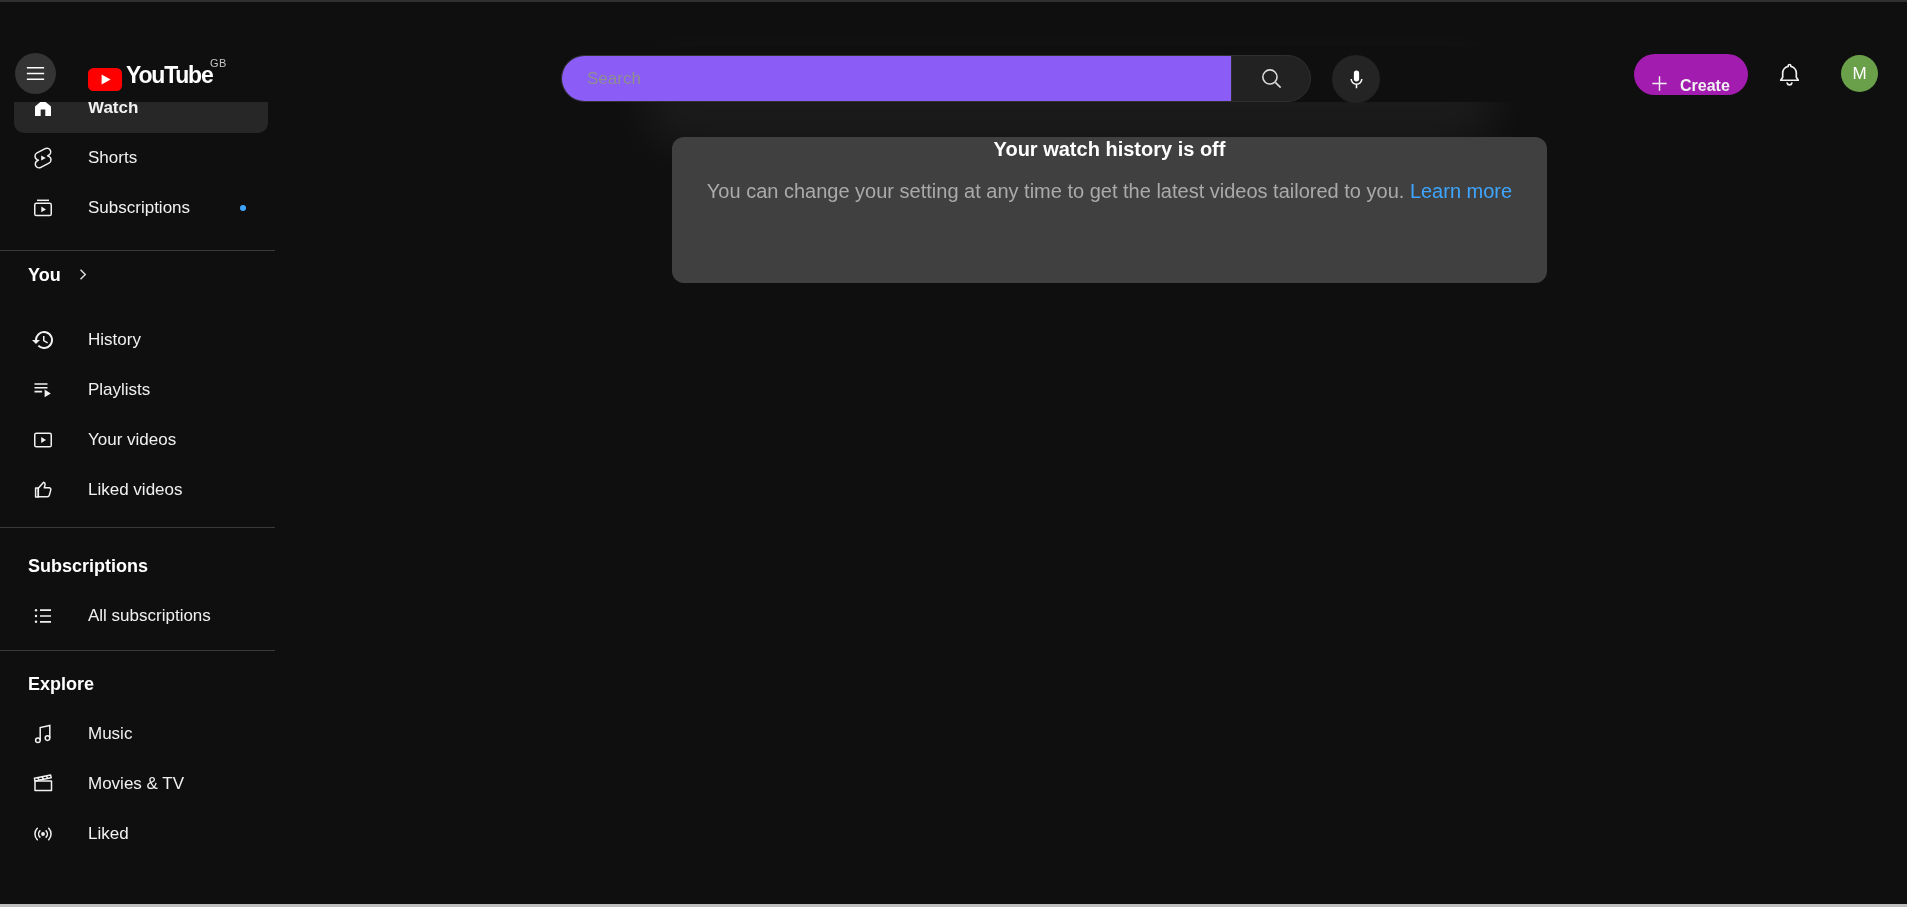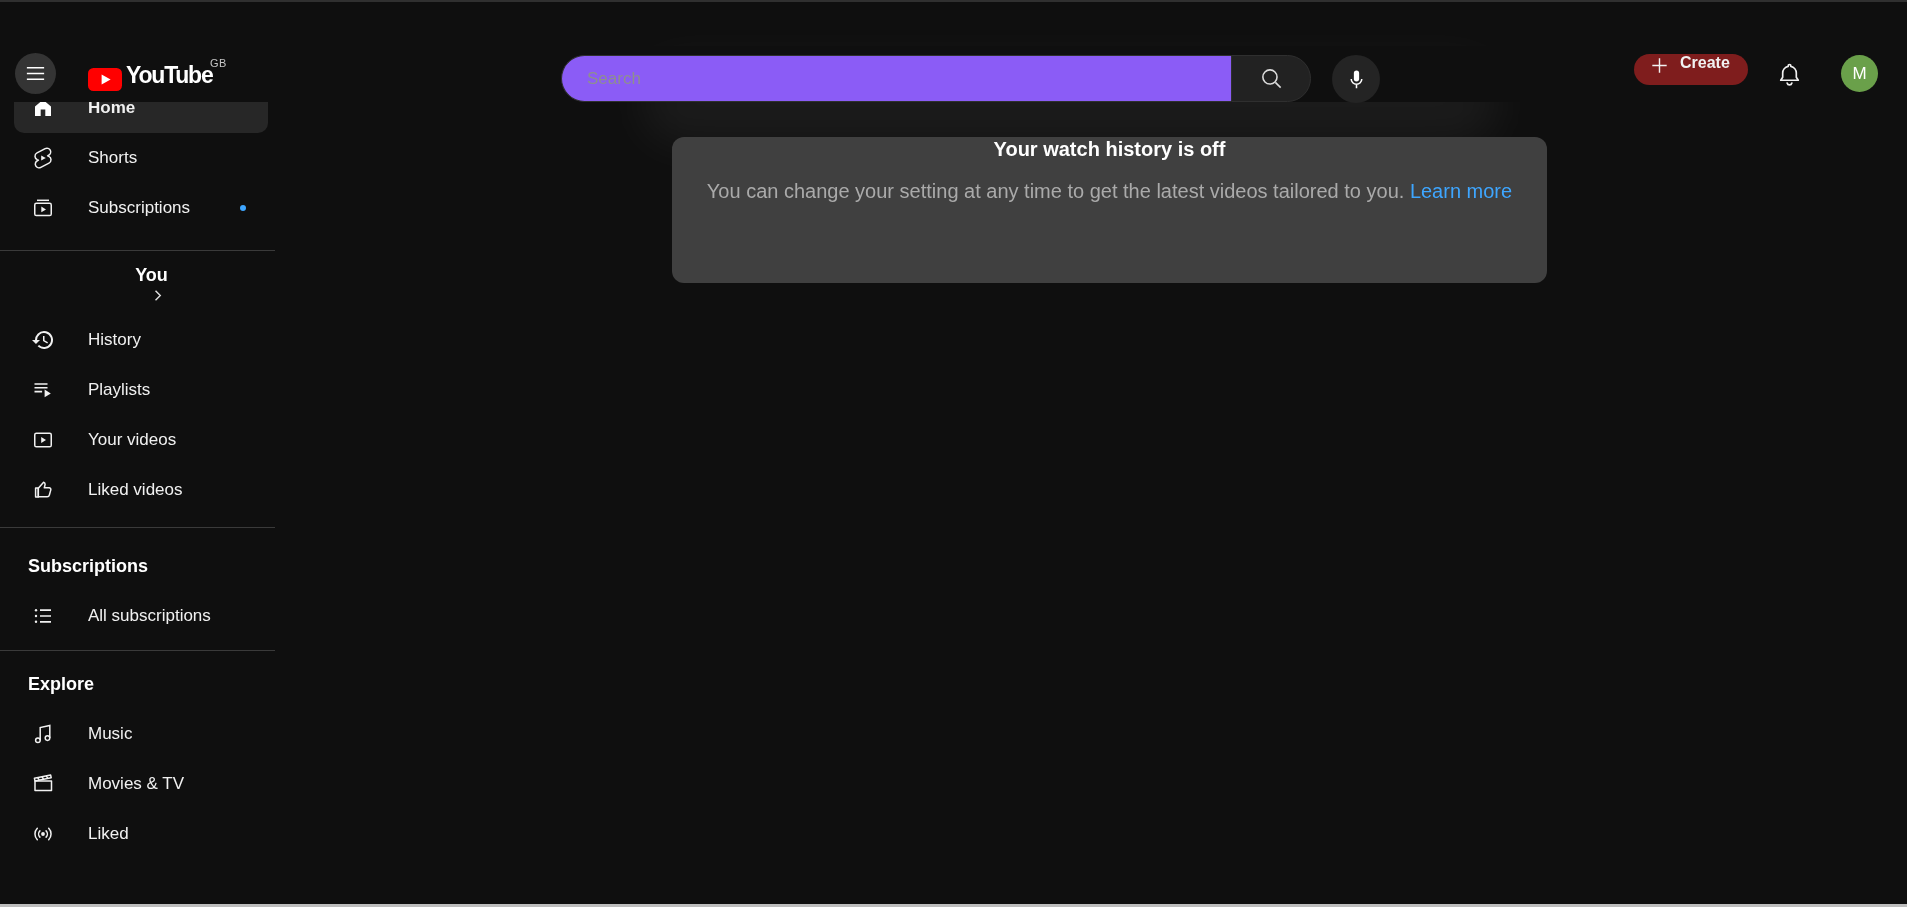--- a/index.html
+++ b/index.html
@@ -20,38 +20,38 @@
   .logo-box { position:absolute; left:0; top:22px; }
   .logo-text { position:absolute; left:38px; top:16px; font-size:23px; font-weight:700; letter-spacing:-1.2px; color:#fff; white-space:nowrap; }
   .logo-gb { position:absolute; left:122px; top:11px; font-size:11px; color:#c6c6c6; letter-spacing:.5px;text-align:center; }
 
   .search-box { position:absolute; left:561px; top:9px; width:670px; height:47px; background:#8b5cf6; border:1px solid #2f2f2f; border-right:none; border-radius:24px 0 0 24px; display:flex; align-items:center; }
   .search-box input { width:100%; background:transparent; border:none; outline:none; color:#eee; font-size:17px; padding-left:25px; font-family:inherit; }
   .search-box input::placeholder { color:#8f8f8f; }
   .search-btn { position:absolute; left:1231px; top:9px; width:80px; height:47px; background:#222; border:1px solid #2f2f2f; border-radius:0 24px 24px 0; display:flex; align-items:center; justify-content:center; }
   .mic-btn { position:absolute; left:1332px; top:9px; width:48px; height:48px; border-radius:50%; background:#242424; display:flex; align-items:center; justify-content:center; }
 
-  .create-btn { position:absolute; left:1634px; top:8px; height:31px; padding:0 18px 0 14px; border-radius:21px; background:#7f1d1d; display:flex; align-items:flex-start; gap:9px; font-size:16px; font-weight:600; color:#f1f1f1; }
+  .create-btn { position:absolute; left:1634px; top:8px; height:41px; padding:0 18px 0 14px; border-radius:21px; background:#a21caf; display:flex; align-items:flex-end; gap:9px; font-size:16px; font-weight:600; color:#f1f1f1; }
   .bell-btn { position:absolute; left:1774px; top:13px; width:30px; height:30px; display:flex; align-items:center; justify-content:center; }
   .avatar { position:absolute; left:1841px; top:9px; width:37px; height:37px; border-radius:50%; background:#6aa04a; color:#fff; font-size:17px; font-weight:500; display:flex; align-items:center; justify-content:center; }
 
   
   .sidebar { position:absolute; left:0; top:56px; width:275px; z-index:40; }
   .section { border-bottom:1px solid #3a3a3a; }
   .section.s1 { padding-top:27px; padding-bottom:17px; }
   .section.s2 { padding-top:14px; padding-bottom:12px; }
   .section.s3 { padding-top:13px; padding-bottom:9px; }
   .section.s4 { padding-top:8px; border-bottom:none; }
   .item { position:relative; height:50px; margin:0 7px 0 14px; padding-left:17px; display:flex; align-items:center; border-radius:10px; cursor:pointer; }
   .item.active { background:#272727; }
   .item .ic { width:24px; height:24px; display:flex; align-items:center; justify-content:center; flex:none; }
   .item .lbl { margin-left:33px; font-size:17px; color:#f1f1f1; white-space:nowrap; }
   .item.active .lbl { font-weight:600; }
   .dot { position:absolute; left:226px; top:22px; width:6px; height:6px; border-radius:50%; background:#3ea6ff; }
-  .heading-row { height:50px; display:flex; align-items:center; padding-left:28px; cursor:pointer;flex-direction:column; }
+  .heading-row { height:50px; display:flex; align-items:flex-start; padding-left:28px; cursor:pointer; }
   .heading-row .h-lbl { font-size:18px; font-weight:700; color:#fff; }
   .heading-row .chev { margin-left:12px; display:flex; }
   .heading { height:50px; display:flex; align-items:center; padding-left:28px; font-size:18px; font-weight:700; color:#fff; }
 
   
   .main { position:absolute; left:275px; top:56px; right:0; bottom:0; }
   .glow { position:absolute; left:365px; top:4px; width:860px; height:85px; background:rgba(255,255,255,.05); border-radius:45px; filter:blur(22px); }
   .banner { position:absolute; left:397px; top:81px; width:875px; height:146px; background:#404040; border-radius:12px; text-align:center; }
   .banner-title { font-size:20px; font-weight:700; line-height:23px; color:#fff; padding-top:1px; }
   .banner-desc { margin-top:19px; font-size:20px; line-height:22px; color:#aaa; }
@@ -132,21 +132,21 @@
 
   <nav class="sidebar">
 
     <div class="section s1">
       <div class="item active">
         <span class="ic">
           <svg width="24" height="24" viewBox="0 0 24 24">
               <path d="M4 10.6 12 3.8l8 6.8V20h-5.7v-6.4h-4.6V20H4z" fill="#fff"></path>
             </svg>
         </span>
-        <span class="lbl">Home</span>
+        <span class="lbl">Watch</span>
       </div>
       <div class="item">
         <span class="ic">
           <svg width="24" height="24" viewBox="0 0 24 24" fill="none" stroke="#f1f1f1" stroke-width="1.5">
               <path d="M17.77 10.32l-1.2-.5 1.12-.59a3.74 3.74 0 0 0-3.5-6.62L6 6.94a3.74 3.74 0 0 0 .23 6.74l1.2.49-1.12.59a3.74 3.74 0 0 0 3.5 6.62l8.19-4.32a3.74 3.74 0 0 0-.23-6.74z" stroke-linejoin="round"></path>
               <path d="M10.2 14.6V9.4l4.6 2.6z" fill="#f1f1f1" stroke="none"></path>
             </svg>
         </span>
         <span class="lbl">Shorts</span>
       </div>

